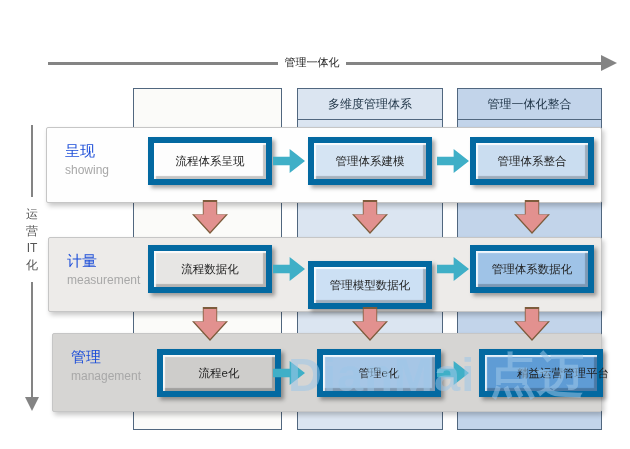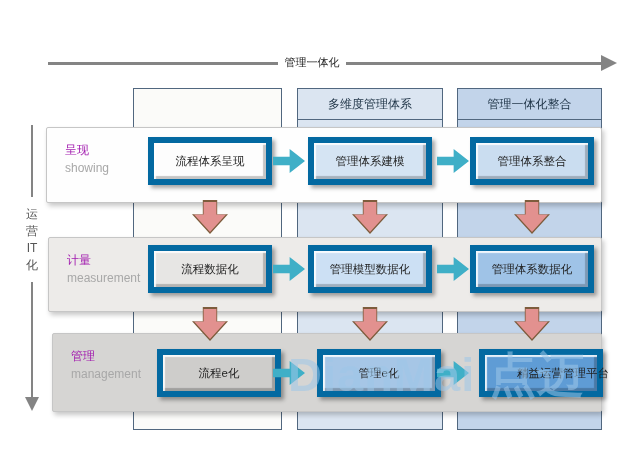--- a/index.html
+++ b/index.html
@@ -40,21 +40,21 @@
   .col2{left:297px;width:146px;}
   .col3{left:457px;width:145px;}
 
   
   .row-band{position:absolute;border:1px solid #c6c6c6;box-sizing:border-box;z-index:3;
             border-radius:2px;box-shadow:2px 3px 5px rgba(0,0,0,.22);}
   .row1{left:46px;top:127px;width:556px;height:76px;}
   .row2{left:48px;top:237px;width:554px;height:75px;}
   .row3{left:52px;top:333px;width:550px;height:79px;}
   .row-label{position:absolute;left:18px;top:14px;}
-  .row-label .zh{font-size:12px;color:#a21caf;}
+  .row-label .zh{font-size:15px;color:#1d4ed8;}
   .row-label .en{font-size:12px;color:#a8a8a8;margin-top:2px;}
 
   
   .fbox{position:absolute;width:124px;height:48px;box-sizing:border-box;z-index:4;
         display:flex;align-items:center;justify-content:center;
         font-size:11.5px;color:#1f1f1f;white-space:nowrap;
         border:6px solid #0369a1;
         box-shadow:inset 2px 2px 1px rgba(255,255,255,.85),
                    inset -3px -3px 1px rgba(0,0,0,.22),
                    3px 3px 4px rgba(0,0,0,.35);}
@@ -127,21 +127,21 @@
       <div class="zh">管理</div>
       <div class="en">management</div>
     </div>
   </div>
 
   <div class="fbox br1 bc1" style="background-color: rgb(253, 253, 253);">流程体系呈现</div>
   <div class="fbox br1 bc2" style="background-color: rgb(213, 228, 243);">管理体系建模</div>
   <div class="fbox br1 bc3" style="background-color: rgb(202, 221, 240);">管理体系整合</div>
 
   <div class="fbox br2 bc1" style="background-color: rgb(231, 230, 228);">流程数据化</div>
-  <div class="fbox br2 bc2" style="background-color: rgb(204, 224, 244);">管理模型数据化</div>
+  <div class="fbox br2 bc2" style="background-color: rgb(204, 224, 244); margin-top: 16px;">管理模型数据化</div>
   <div class="fbox br2 bc3" style="background-color: rgb(159, 195, 231);">管理体系数据化</div>
 
   <div class="fbox br3 bc1" style="background-color: rgb(206, 205, 203);">流程e化</div>
   <div class="fbox br3 bc2" style="background-color: rgb(166, 198, 230);">管理e化</div>
   <div class="fbox br3 bc3" style="background-color: rgb(95, 156, 213); padding-left: 44px;">精益运营管理平台</div>
 
   <div class="arr-r r1 g1"></div>
   <div class="arr-r r1 g2"></div>
   <div class="arr-r r2 g1"></div>
   <div class="arr-r r2 g2"></div>

